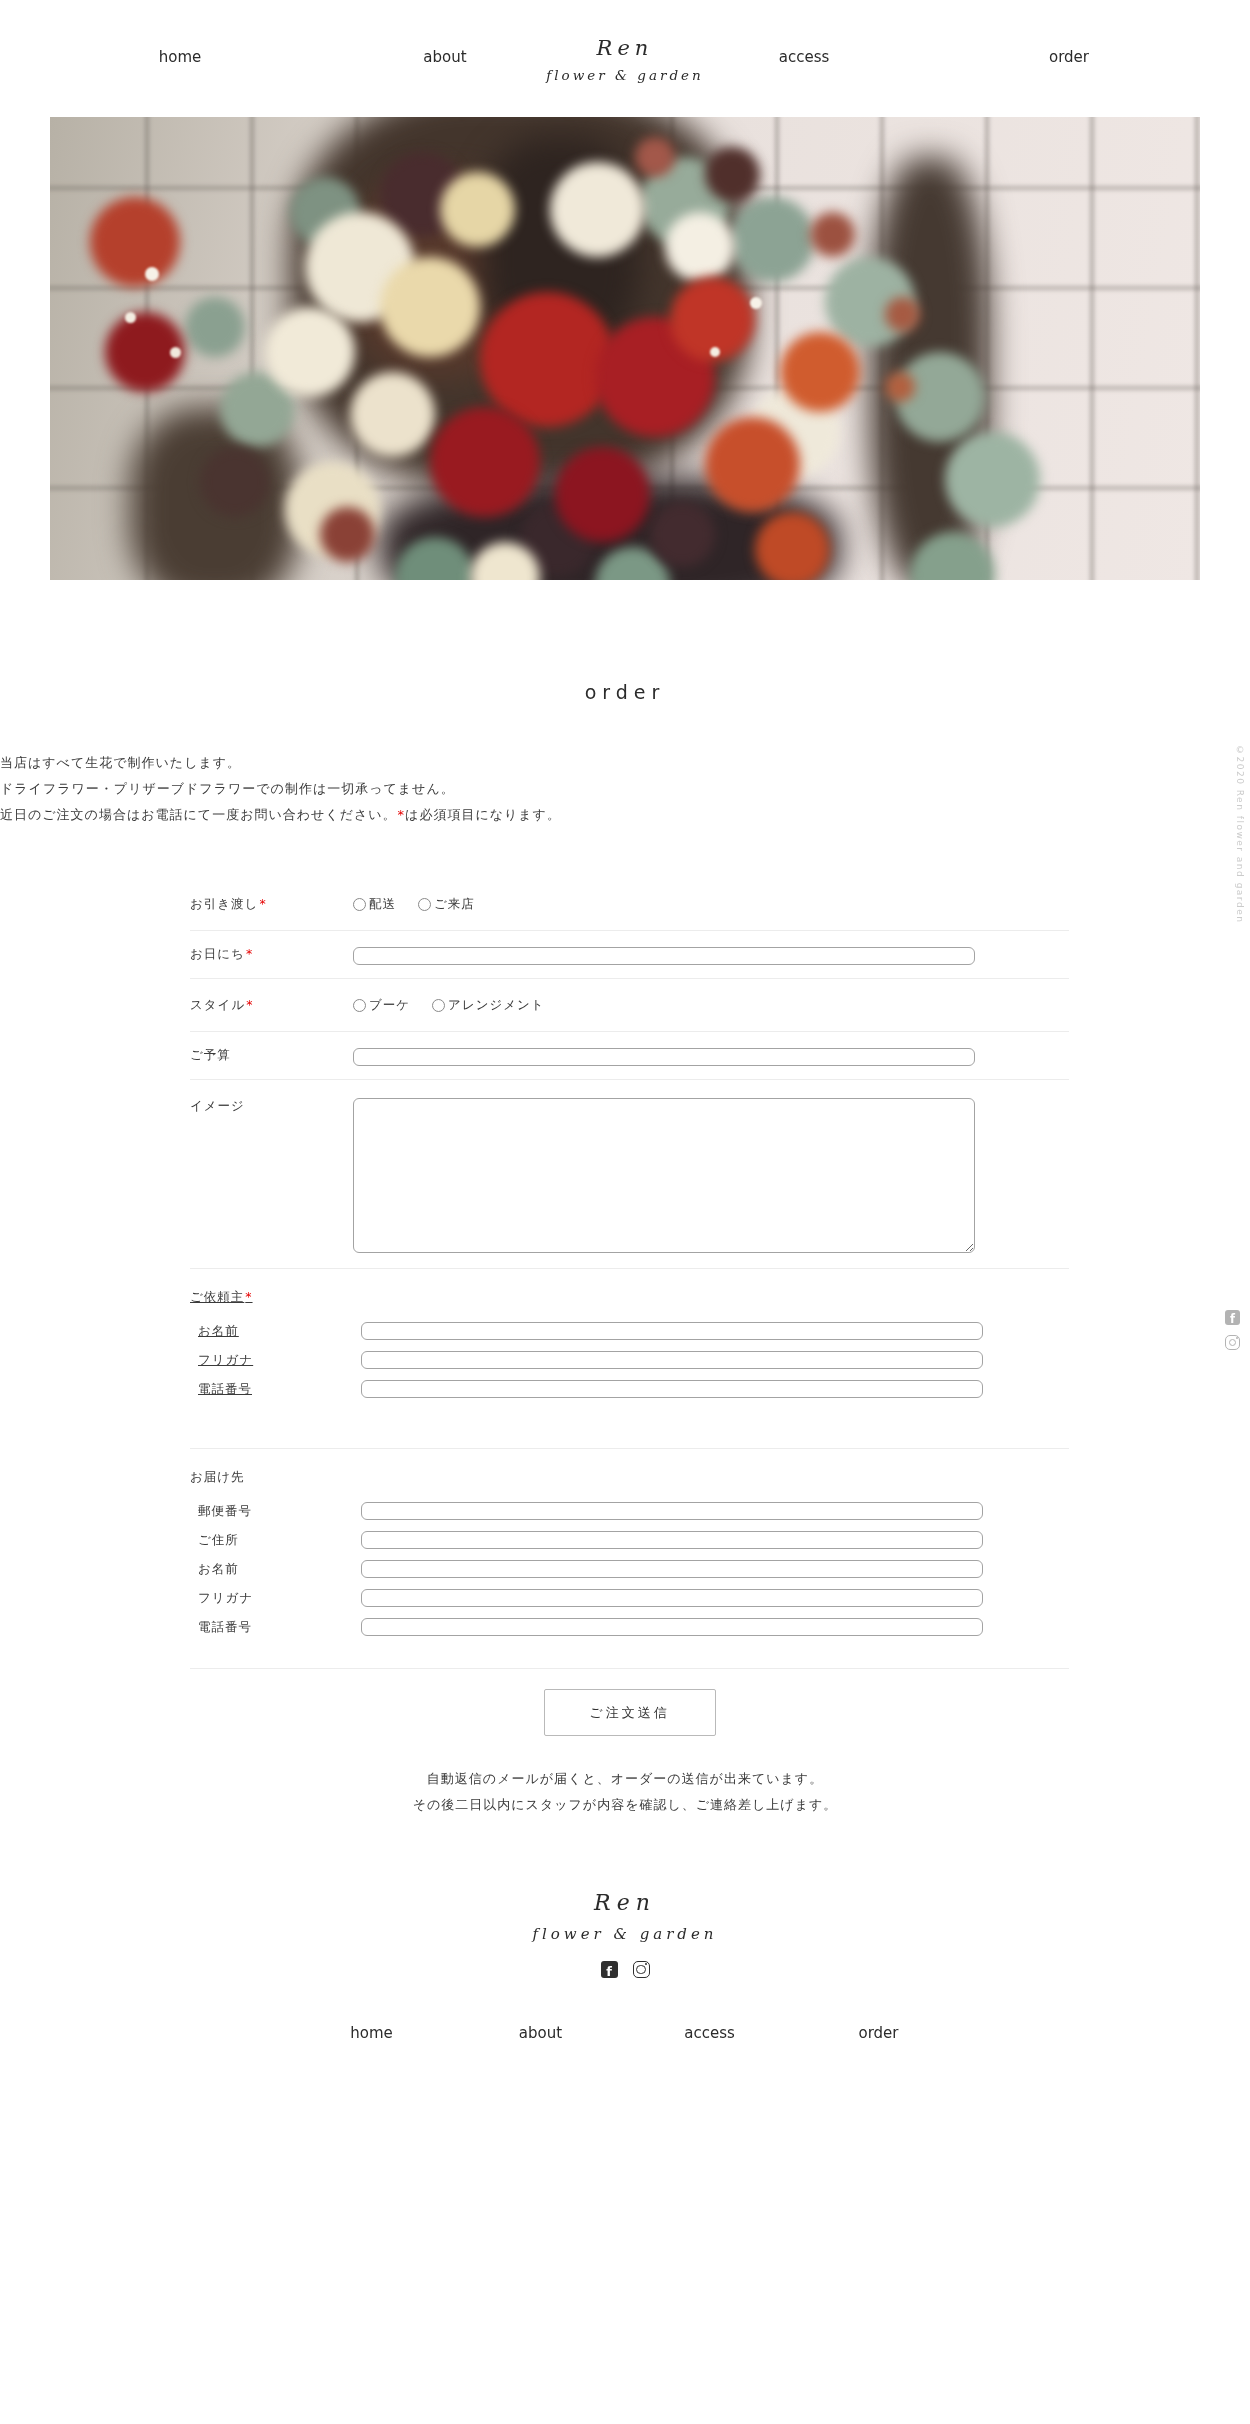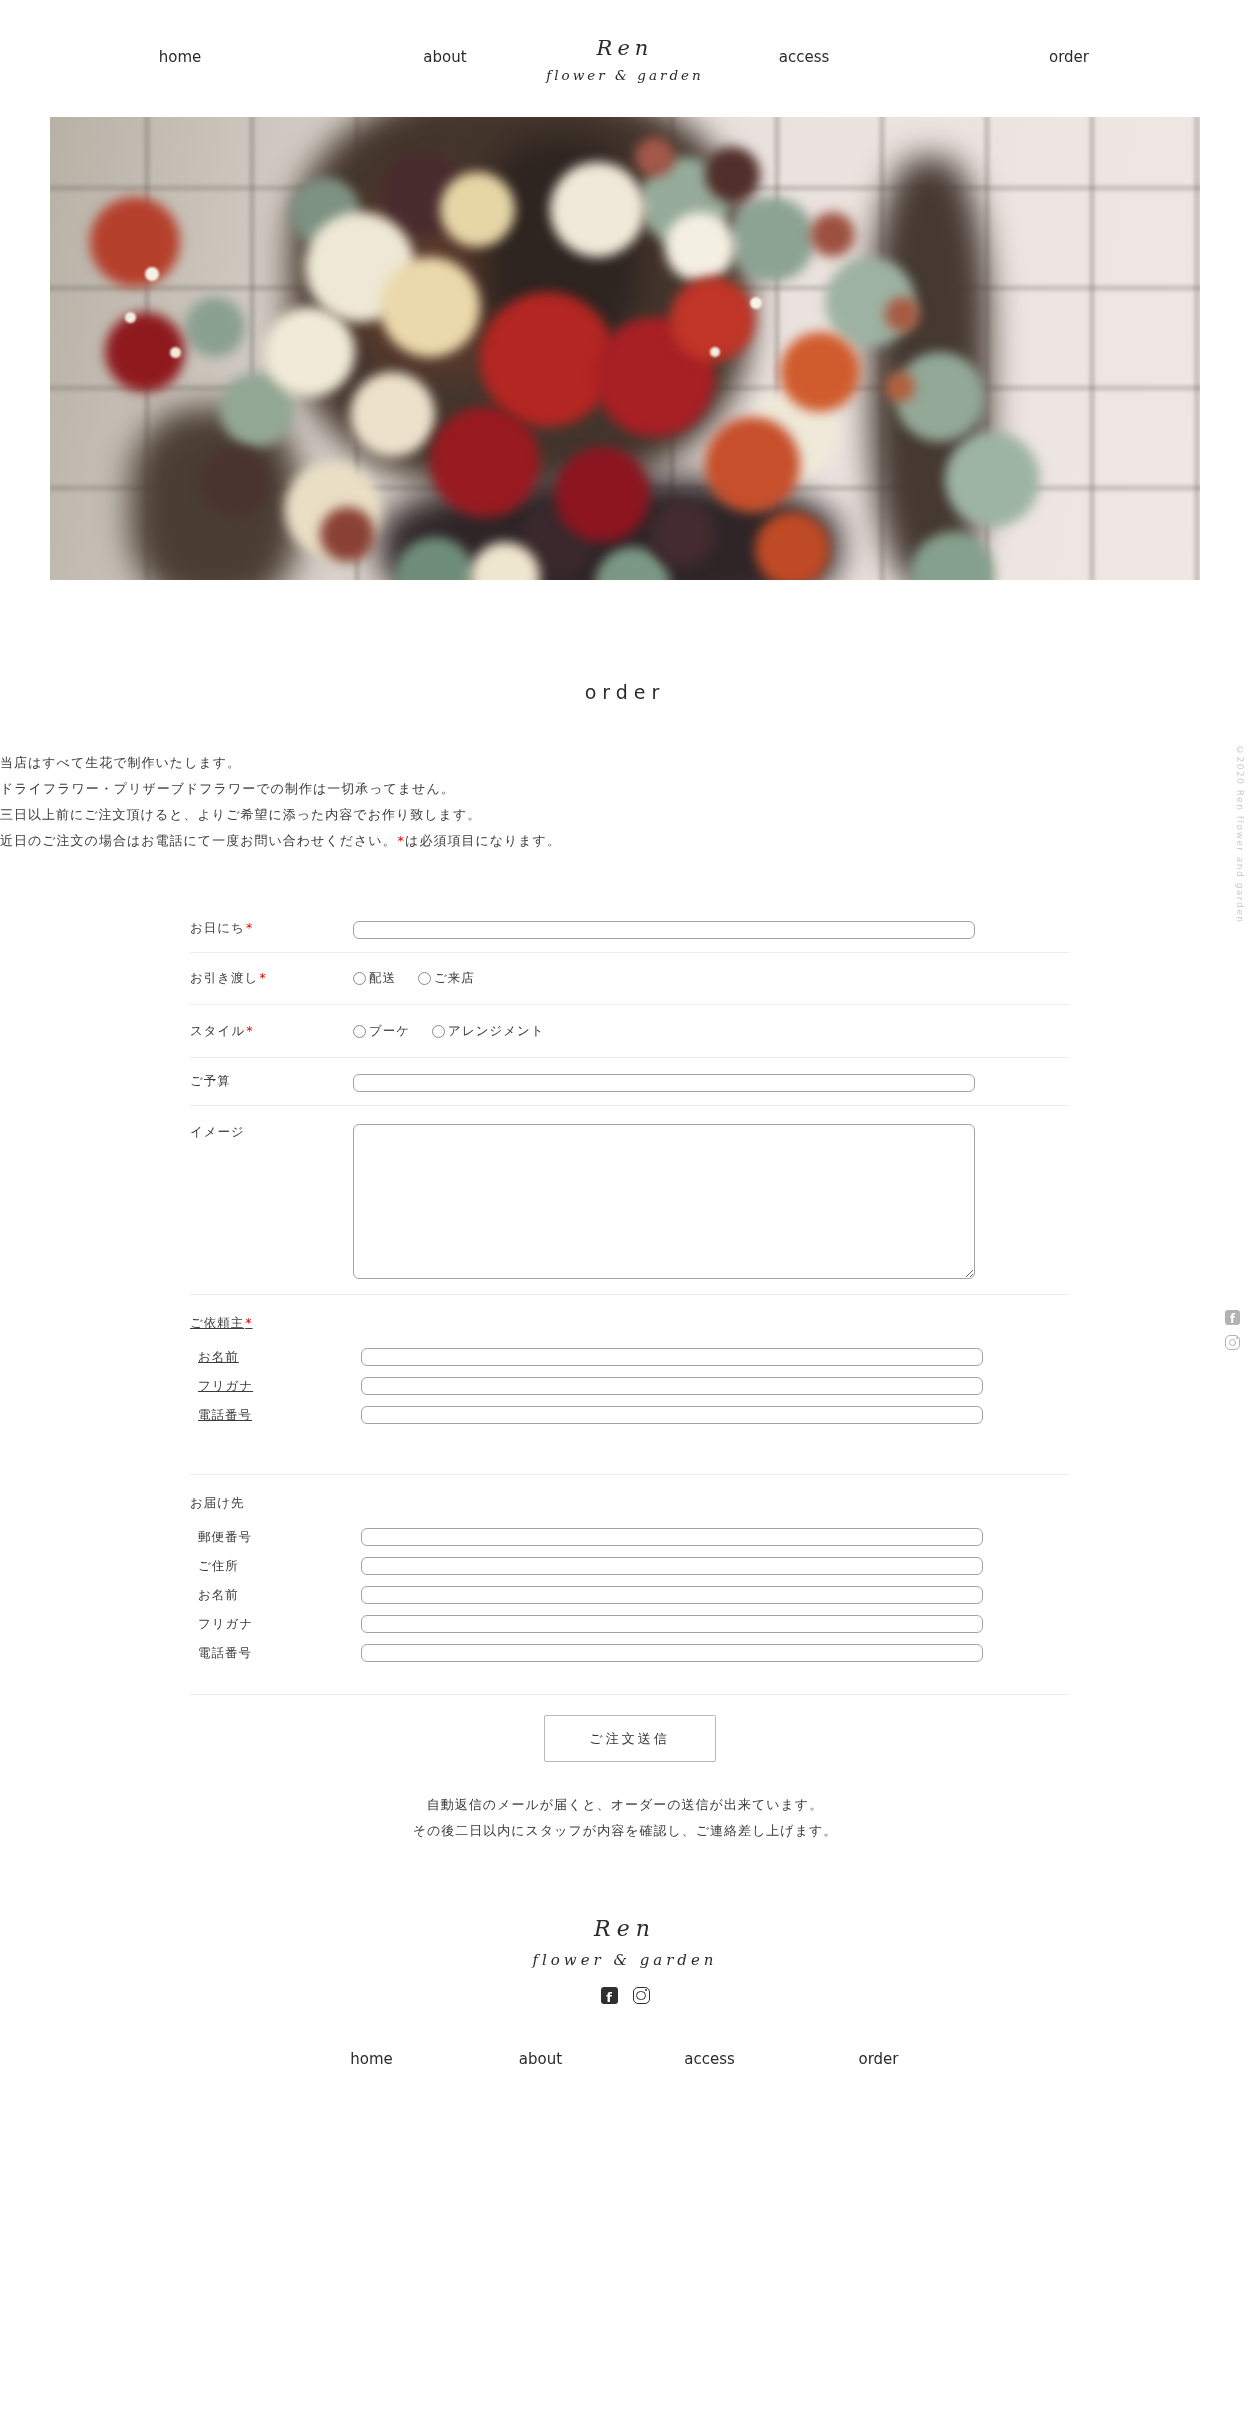--- a/index.html
+++ b/index.html
@@ -189,43 +189,42 @@
     <a class="fb icon-gray"></a>
     <a class="ig icon-gray"></a>
   </div>
 
   <main>
     <h1 class="page-title">order</h1>
 
     <div class="intro">
       <p>当店はすべて生花で制作いたします。</p>
       <p>ドライフラワー・プリザーブドフラワーでの制作は一切承ってません。</p>
-      <p>三日以上前にご注文頂けると、よりご希望に添った内容でお作り致します。</p>
       <p><span>近日のご注文の場合はお電話にて一度お問い合わせください。</span><span class="req">*</span><span>は必須項目になります。</span></p>
     </div>
 
     <form class="order-form">
-
-      <div class="frow row-date">
-        <div class="flabel"><span>お日にち</span><span class="req">*</span></div>
-        <div class="fctrl"><input type="text" value="" style=""></div>
-      </div>
 
       <div class="frow row-handover">
         <div class="flabel"><span>お引き渡し</span><span class="req">*</span></div>
         <div class="fctrl radios">
           <label class="radio-opt">
             <input type="radio" name="handover" style="">
             <span>配送</span>
           </label>
           <label class="radio-opt">
             <input type="radio" name="handover" style="">
             <span>ご来店</span>
           </label>
         </div>
+      </div>
+
+      <div class="frow row-date">
+        <div class="flabel"><span>お日にち</span><span class="req">*</span></div>
+        <div class="fctrl"><input type="text" value="" style=""></div>
       </div>
 
 
       <div class="frow row-style">
         <div class="flabel"><span>スタイル</span><span class="req">*</span></div>
         <div class="fctrl radios">
           <label class="radio-opt">
             <input type="radio" name="style" style="">
             <span>ブーケ</span>
           </label>

